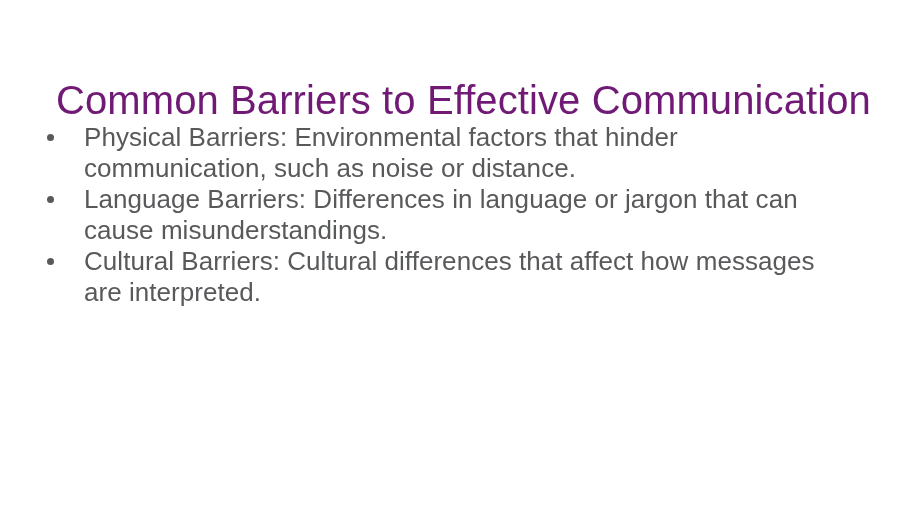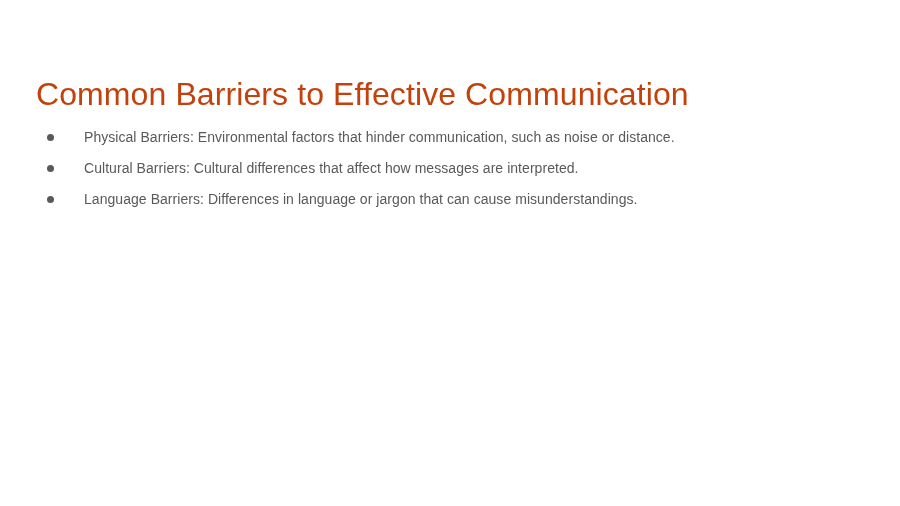--- a/index.html
+++ b/index.html
@@ -18,46 +18,46 @@
   .slide {
     position: relative;
     width: 900px;
     height: 506px;
     background: #ffffff;
     box-sizing: border-box;
   }
 
   .slide-title {
     position: absolute;
-    left: 36px;
+    left: 56px;
     top: 50px;
     width: 820px;
-    font-size: 32px;
+    font-size: 40px;
     line-height: 46px;
     font-weight: 400;
-    color: #c2410c;
+    color: #701a75;
     letter-spacing: 0.1px;
     white-space: nowrap;
   }
 
   .bullet-list {
     position: absolute;
     left: 38px;
     top: 122px;
     width: 820px;
     margin: 0;
     padding: 0;
     list-style: none;
   }
 
   .bullet-item {
     position: relative;
     padding-left: 46px;
     margin: 0 0 0 0;
-    font-size: 14px;
+    font-size: 26px;
     line-height: 31px;
     color: #58595b;
     font-weight: 400;
     letter-spacing: 0.05px;
   }
 
   .bullet-marker {
     position: absolute;
     left: 9px;
     top: 12px;
@@ -81,24 +81,24 @@
 
   <ul class="bullet-list">
 
     <li class="bullet-item">
       <span class="bullet-marker"></span>
       <span class="bullet-text">Physical Barriers: Environmental factors that hinder communication, such as noise or distance.</span>
     </li>
 
     <li class="bullet-item">
       <span class="bullet-marker"></span>
-      <span class="bullet-text">Cultural Barriers: Cultural differences that affect how messages are interpreted.</span>
+      <span class="bullet-text">Language Barriers: Differences in language or jargon that can cause misunderstandings.</span>
     </li>
 
     <li class="bullet-item">
       <span class="bullet-marker"></span>
-      <span class="bullet-text">Language Barriers: Differences in language or jargon that can cause misunderstandings.</span>
+      <span class="bullet-text">Cultural Barriers: Cultural differences that affect how messages are interpreted.</span>
     </li>
 
 
   </ul>
 
 </div>
 
 </body></html>

